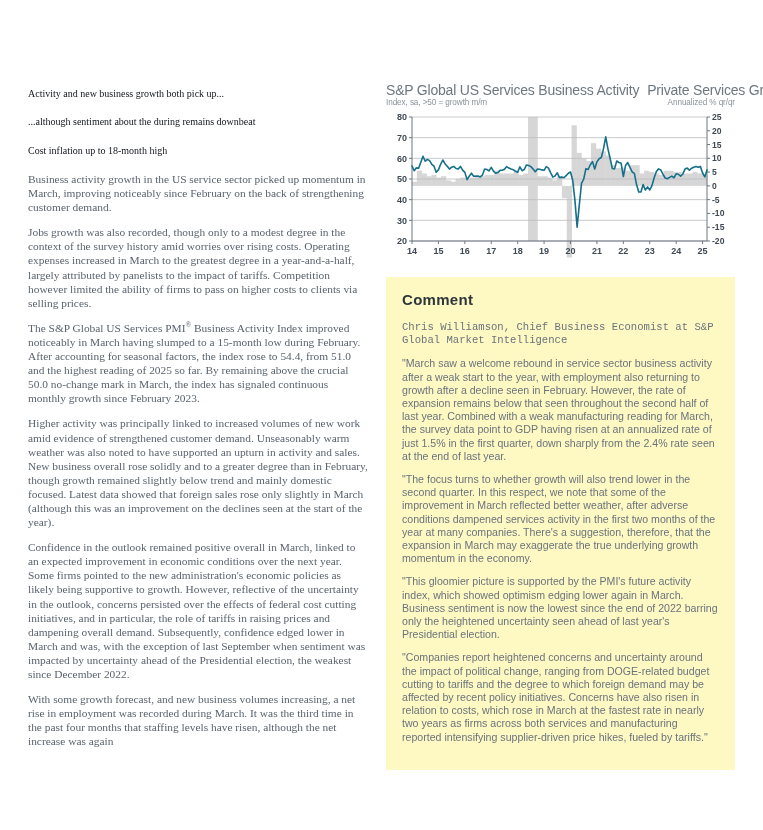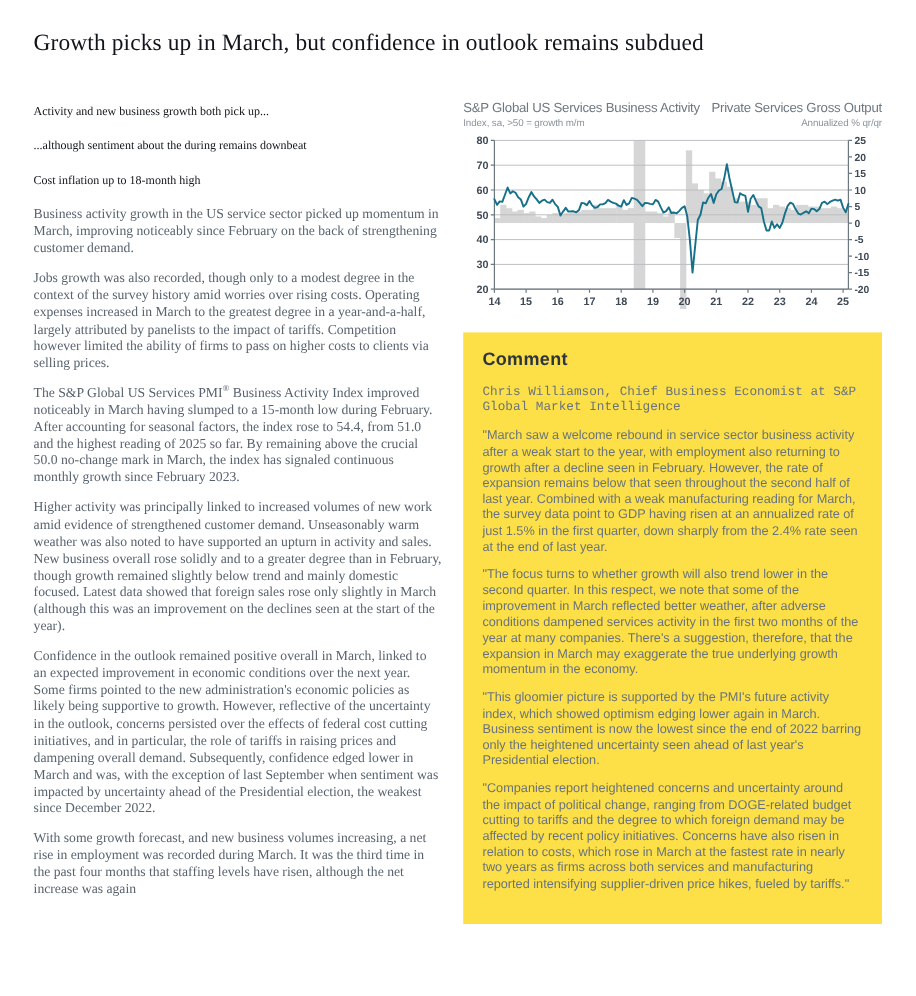--- a/index.html
+++ b/index.html
@@ -71,21 +71,21 @@
     width: 349px;
   }
   .chart-block { position: relative; width: 349px; }
   .chart-titles {
     display: flex;
     justify-content: space-between;
     align-items: flex-start;
     gap: 8px;
   }
   .chart-title {
-    font-size: 11px;
+    font-size: 14px;
     color: #6d7780;
     letter-spacing: -0.2px;
     white-space: nowrap;
     line-height: 13px;
   }
   .chart-subs {
     display: flex;
     justify-content: space-between;
     margin-top: 1px;
   }
@@ -105,21 +105,21 @@
   .chart-note {
     margin-top: 6px;
     font-size: 8.2px;
     line-height: 10.4px;
     color: #8a939b;
     letter-spacing: -0.1px;
   }
   
   .comment-box {
     margin-top: 14px;
-    background: #fde047;
+    background: #fef9c3;
     padding: 14px 16px 26px 16px;
     box-sizing: border-box;
     width: 349px;
   }
   .comment-title {
     font-size: 15px;
     font-weight: 700;
     color: #2e353d;
     letter-spacing: 0.3px;
     margin: 0 0 13px 0;
@@ -137,21 +137,20 @@
     color: #6a737c;
     margin: 0 0 10px 0;
   }
   .comment-p:last-child { margin-bottom: 0; }
 </style>
 </head>
 <body>
 
 <div class="page">
 
-  <h1 class="headline">Growth picks up in March, but confidence in outlook remains subdued</h1>
 
   <div class="left-col">
     <div class="sub-head">Activity and new business growth both pick up...</div>
     <div class="sub-head second">...although sentiment about the during remains downbeat</div>
     <div class="sub-head third">Cost inflation up to 18-month high</div>
 
     <p class="body-p">Business activity growth in the US service sector picked up momentum in March, improving noticeably since February on the back of strengthening customer demand.</p>
     <p class="body-p">Jobs growth was also recorded, though only to a modest degree in the context of the survey history amid worries over rising costs. Operating expenses increased in March to the greatest degree in a year-and-a-half, largely attributed by panelists to the impact of tariffs. Competition however limited the ability of firms to pass on higher costs to clients via selling prices.</p>
     <p class="body-p">The S&amp;P Global US Services PMI<sup>®</sup> Business Activity Index improved noticeably in March having slumped to a 15-month low during February. After accounting for seasonal factors, the index rose to 54.4, from 51.0 and the highest reading of 2025 so far. By remaining above the crucial 50.0 no-change mark in March, the index has signaled continuous monthly growth since February 2023.</p>
     <p class="body-p">Higher activity was principally linked to increased volumes of new work amid evidence of strengthened customer demand. Unseasonably warm weather was also noted to have supported an upturn in activity and sales. New business overall rose solidly and to a greater degree than in February, though growth remained slightly below trend and mainly domestic focused. Latest data showed that foreign sales rose only slightly in March (although this was an improvement on the declines seen at the start of the year).</p>

